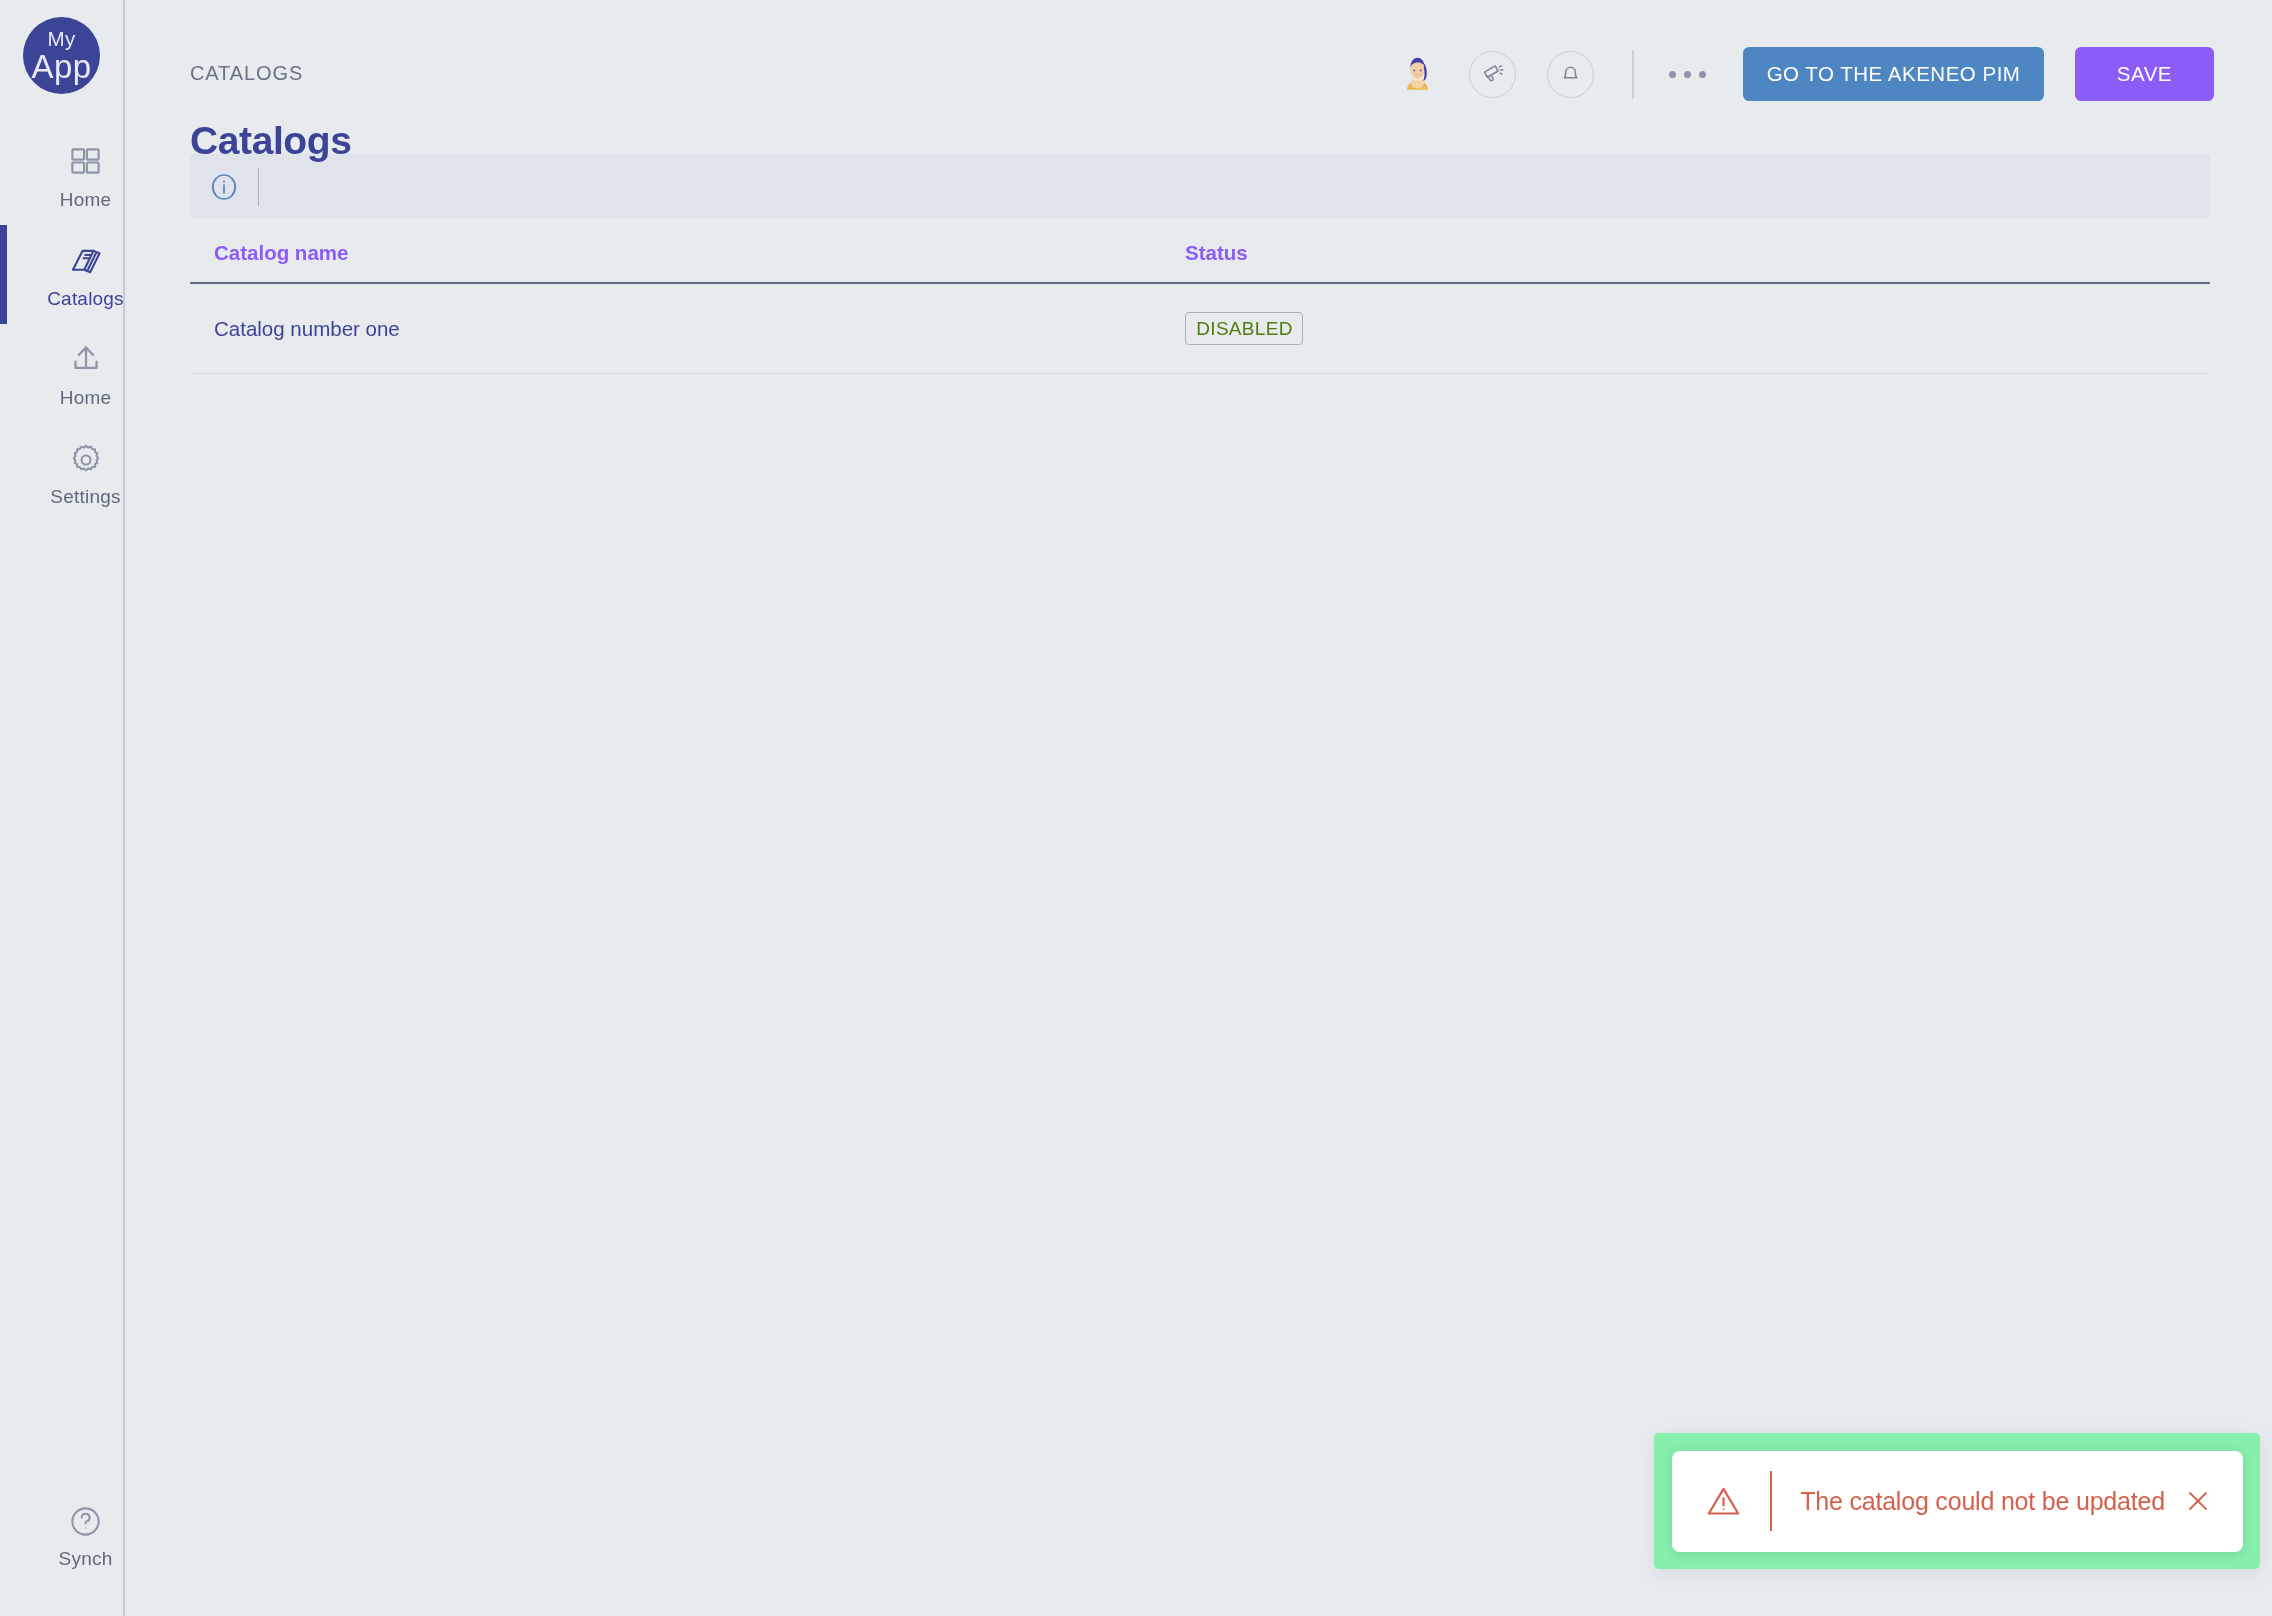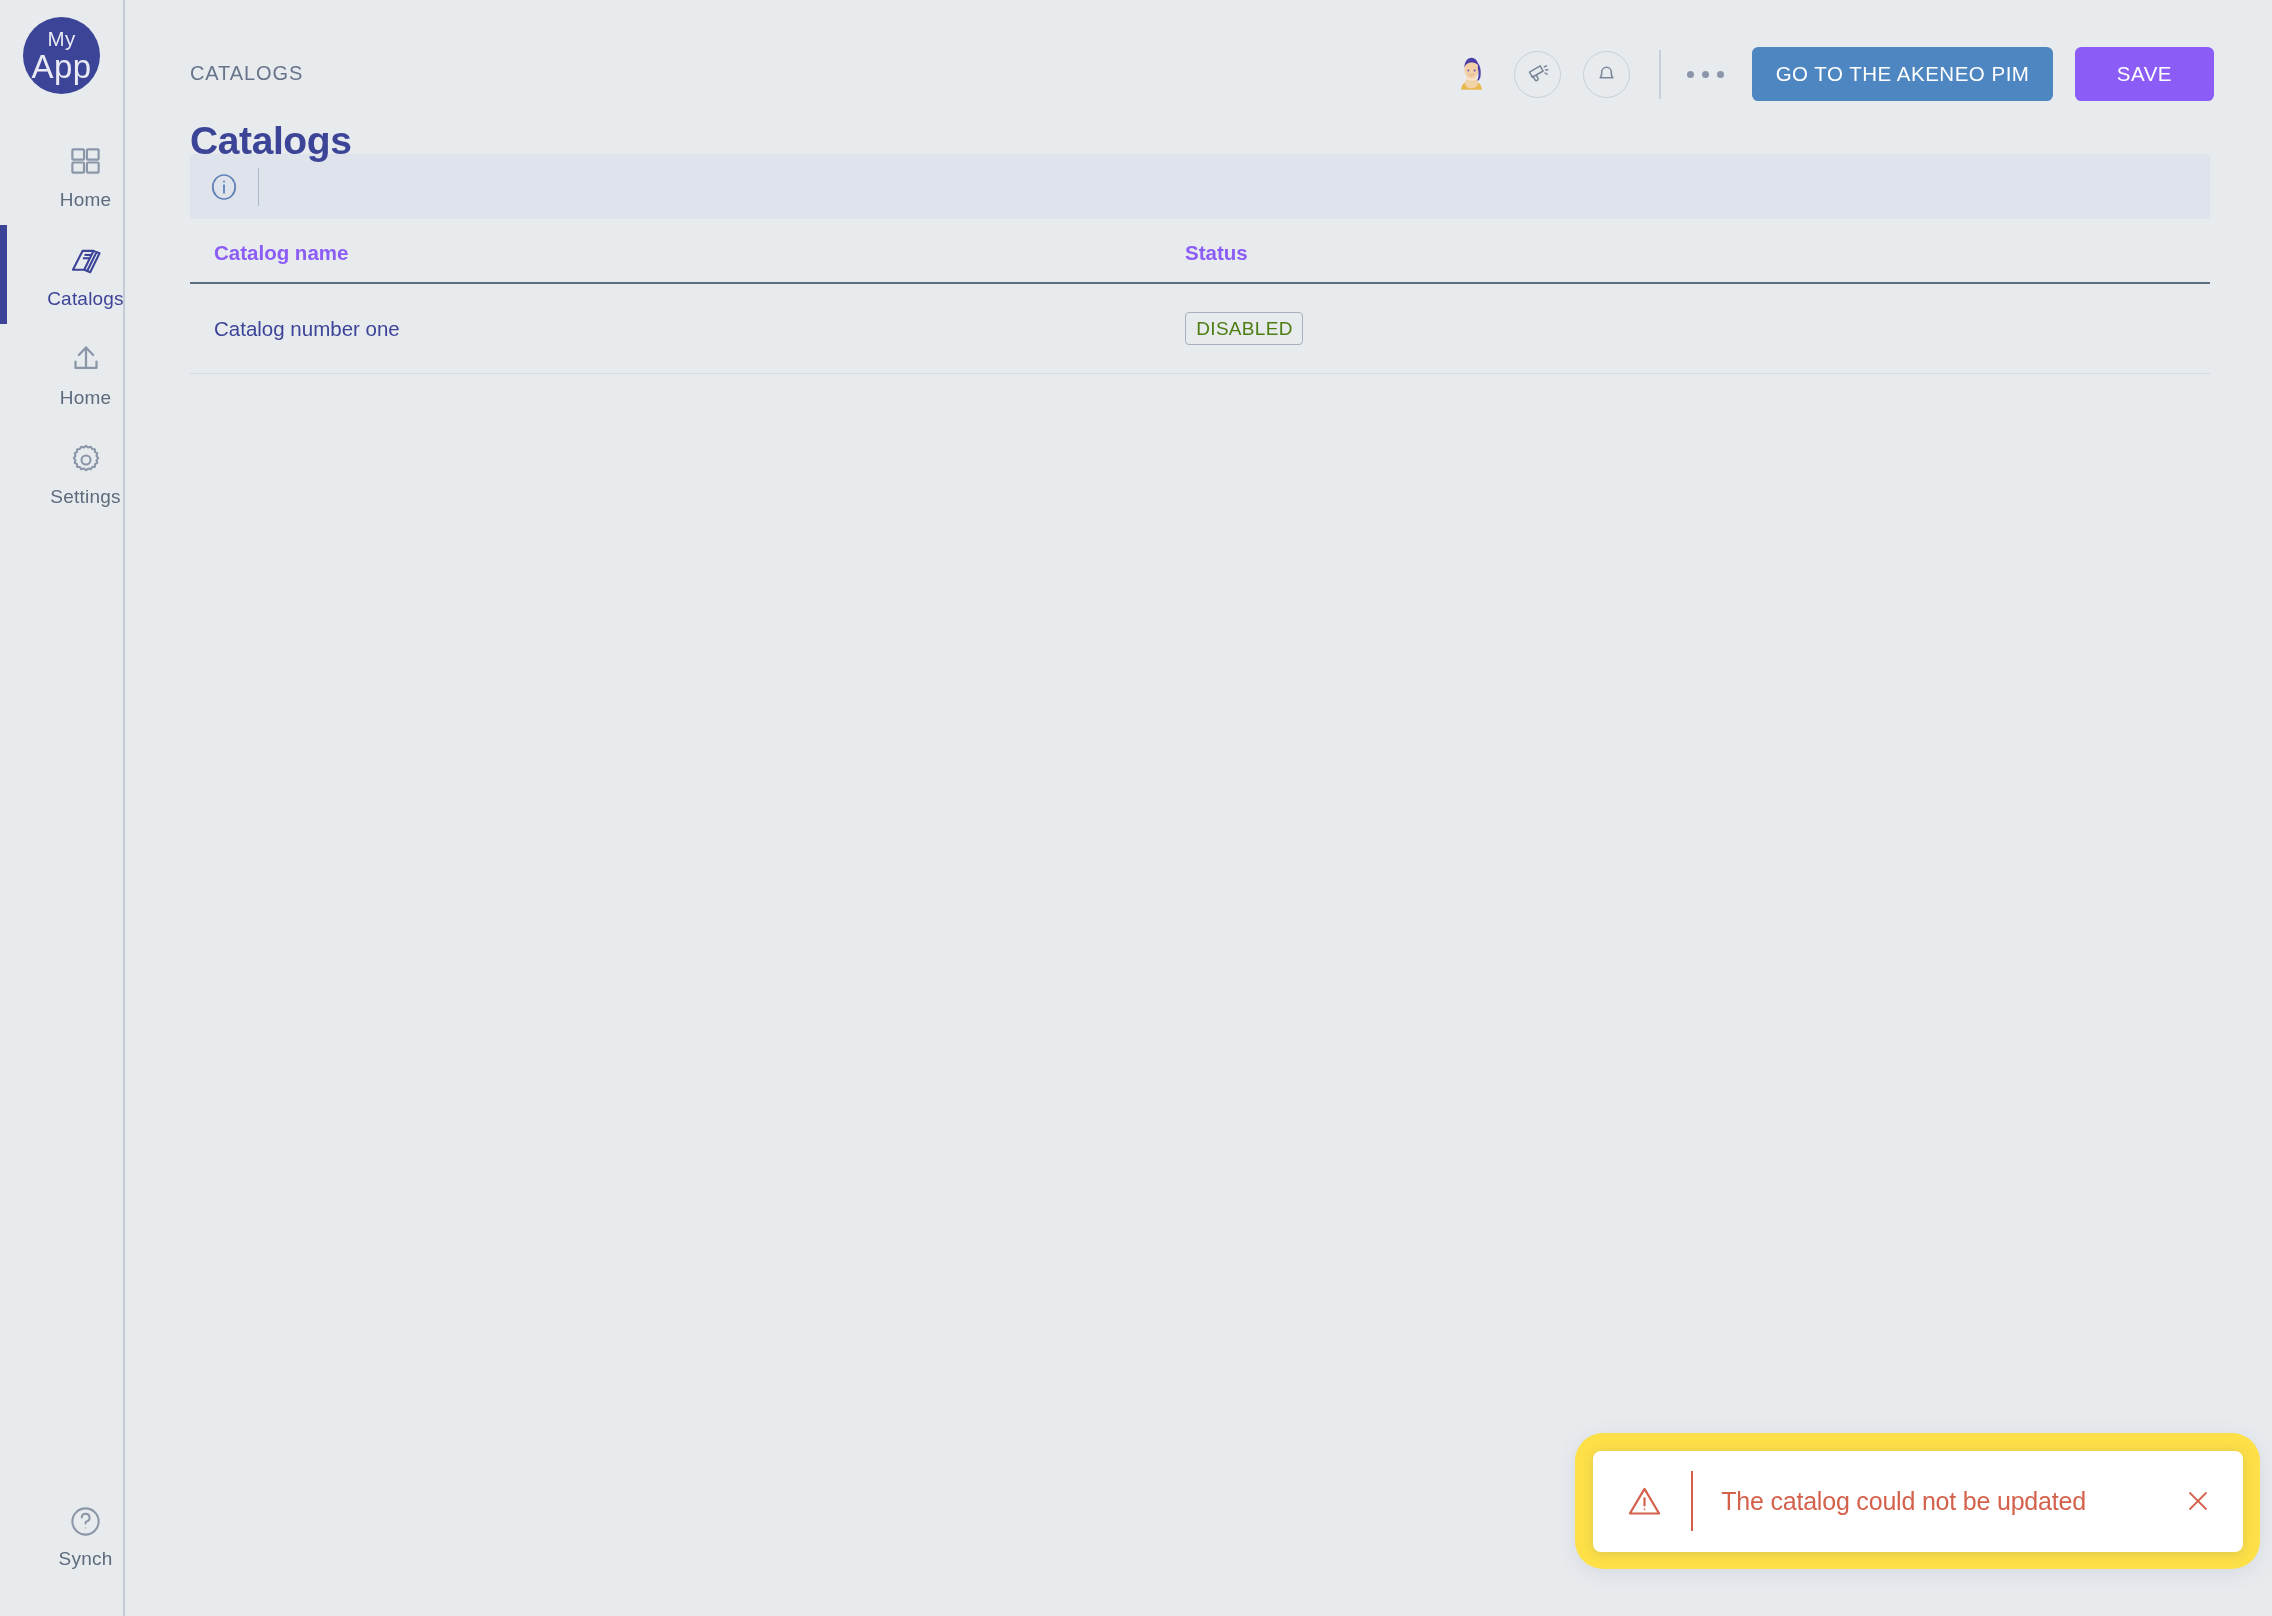--- a/index.html
+++ b/index.html
@@ -110,21 +110,21 @@
     font-size: 39px;
     color: #3c4497;
     letter-spacing: -0.4px;
   }
 
   #header-actions {
     position: absolute;
     right: 59px; top: 47px;
     display: flex;
     align-items: center;
-    gap: 4px;
+    gap: 13px;
   }
   #avatar {
     width: 43px; height: 43px;
     margin-right: 17.4px;
     border-radius: 50%;
     overflow: hidden;
     display: block;
   }
   .round-icon-btn {
     width: 47px; height: 47px;
@@ -242,25 +242,25 @@
     color: #4d7c0f;
     letter-spacing: 0.3px;
     line-height: 1;
   }
 
   
   #toast-wrap {
     position: absolute;
     right: 12.6px;
     bottom: 47px;
-    width: 685px;
+    width: 606px;
     padding: 17.4px;
     box-sizing: border-box;
-    background: #fde047;
-    border-radius: 28px;
+    background: #86efac;
+    border-radius: 5px;
     box-shadow: 0 4.7px 20.5px rgba(60,70,100,0.10);
   }
   #toast {
     background: #ffffff;
     border-radius: 8px;
     box-shadow: 0 1.6px 11px rgba(60,70,100,0.16);
     height: 101px;
     display: flex;
     align-items: center;
     padding: 0 27px 0 32px;

